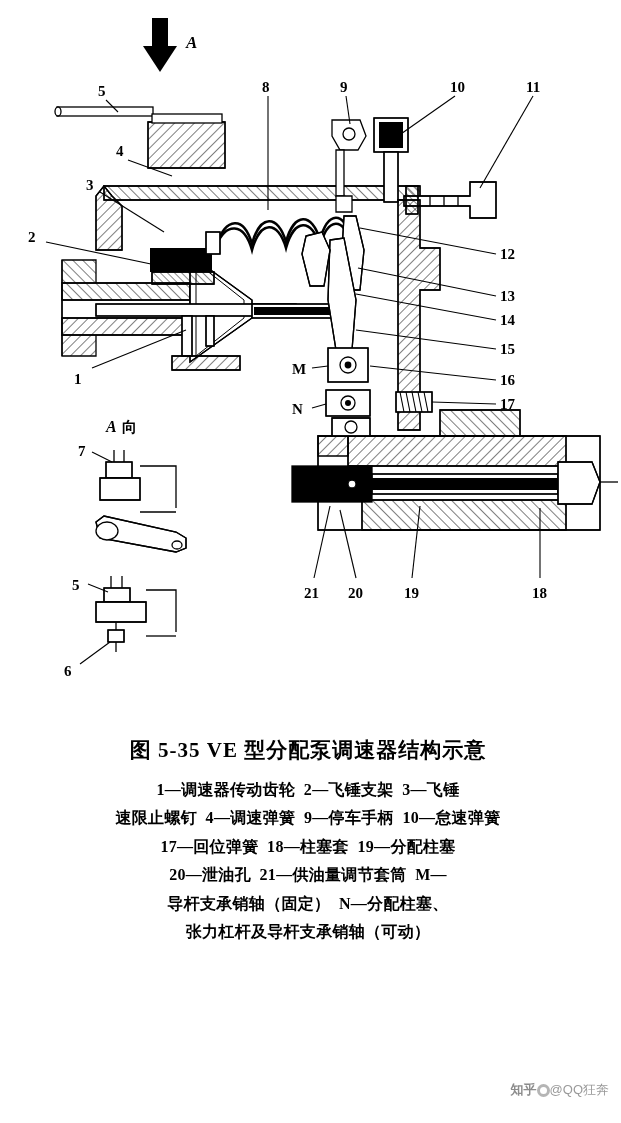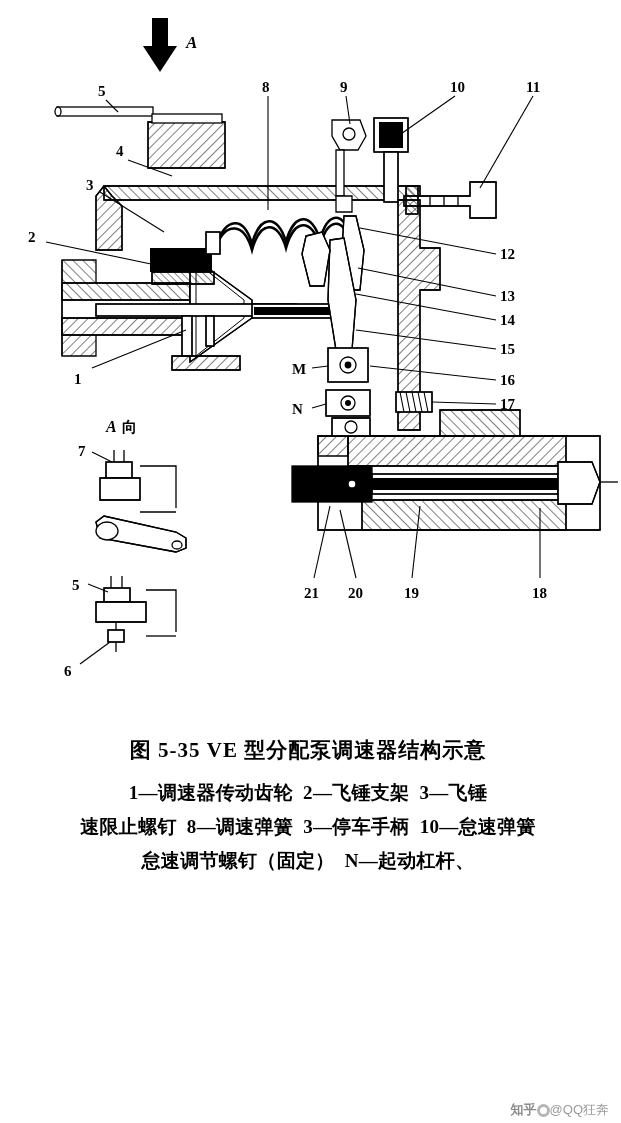--- a/index.html
+++ b/index.html
@@ -41,32 +41,32 @@
     text-align: center;
   }
   .cap-title {
     font-size: 21px;
     font-weight: bold;
     letter-spacing: 1px;
     margin-bottom: 12px;
     font-family: "Liberation Serif", serif;
   }
   .cap-line {
-    font-size: 19px;
+    font-size: 16px;
     font-weight: bold;
     line-height: 1.78;
     letter-spacing: 0.3px;
     font-family: "Liberation Serif", serif;
     white-space: pre;
   }
   
   #watermark {
     position: absolute;
     right: 12px;
-    bottom: 4px;
+    bottom: 24px;
     display: flex;
     align-items: center;
     gap: 0;
     font-size: 13px;
     color: #9a9a9a;
     font-family: "Liberation Sans", sans-serif;
   }
   #watermark .zhihu {
     font-weight: bold;
     color: #8c8c8c;
@@ -393,22 +393,25 @@
         <text x="186" y="48" font-size="17" font-style="italic">A</text>
         <text x="106" y="432" font-size="16" font-style="italic">A</text>
         <text x="122" y="432" font-size="15">向</text>
       </g>
     </svg>
   </div>
 
   <div id="caption">
     <div class="cap-title">图 5-35   VE 型分配泵调速器结构示意</div>
     <div class="cap-line">1—调速器传动齿轮  2—飞锤支架  3—飞锤</div>
-    <div class="cap-line">速限止螺钉  8—调速弹簧  3—停车手柄  10—怠速弹簧</div>
-    <div class="cap-line">怠速调节螺钉（固定）  N—起动杠杆、</div>
+    <div class="cap-line">速限止螺钉  4—调速弹簧  9—停车手柄  10—怠速弹簧</div>
+    <div class="cap-line">17—回位弹簧  18—柱塞套  19—分配柱塞</div>
+    <div class="cap-line">20—泄油孔  21—供油量调节套筒  M—</div>
+    <div class="cap-line">导杆支承销轴（固定）  N—分配柱塞、</div>
+    <div class="cap-line">张力杠杆及导杆支承销轴（可动）</div>
   </div>
 
   <div id="watermark">
     <span class="zhihu">知乎</span>
     <span class="wm-icon"></span>
     <span>@QQ狂奔</span>
   </div>
 
 </div>
 

